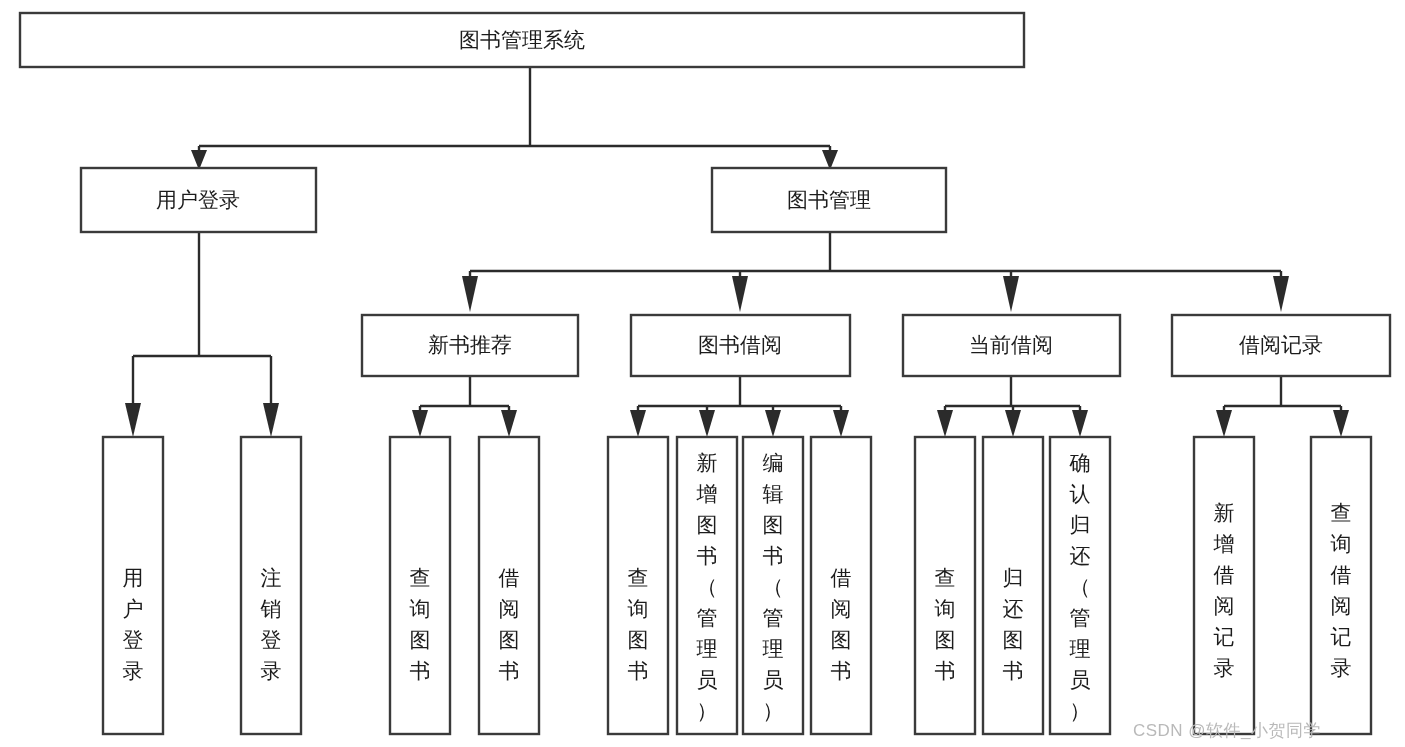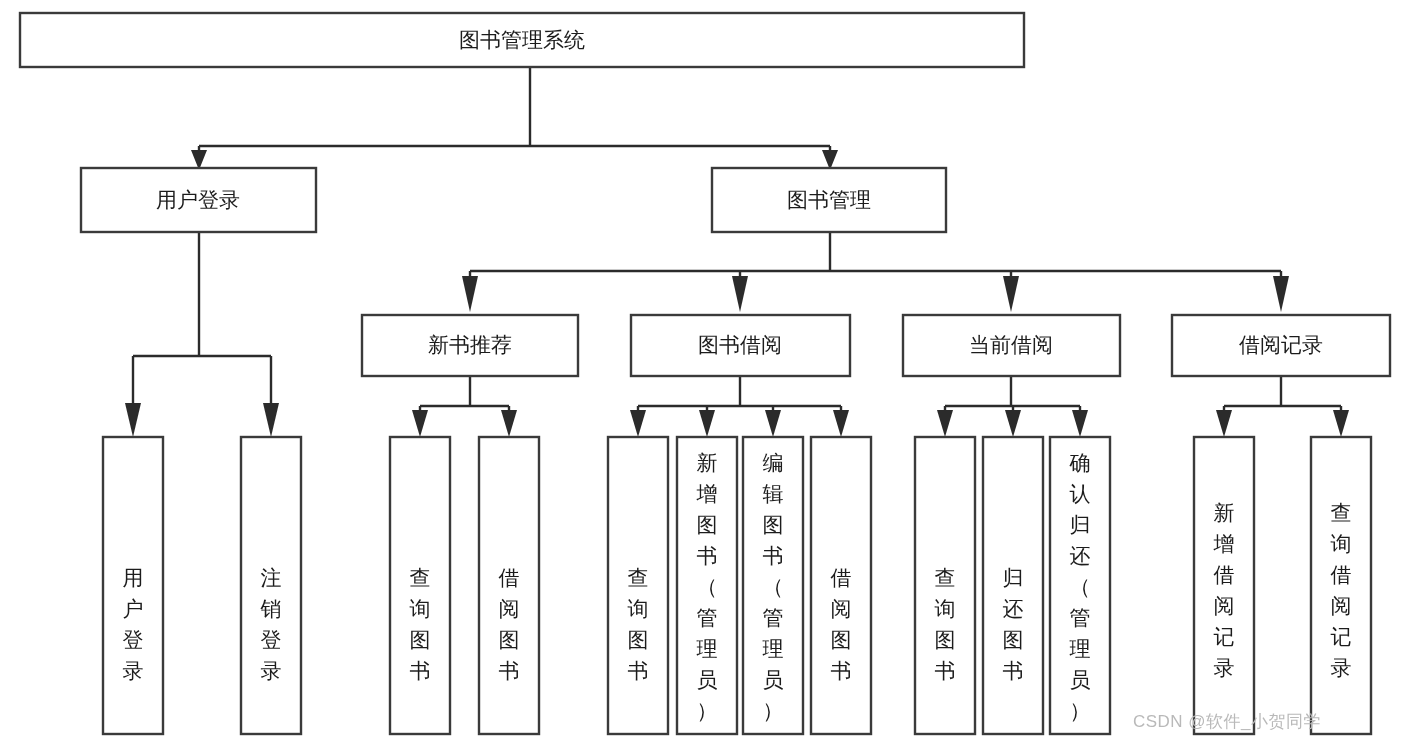--- a/index.html
+++ b/index.html
@@ -53,21 +53,21 @@
   .leaf-label {
     font-family: "Liberation Sans", "DejaVu Sans", sans-serif;
     font-size: 21px;
     fill: #1c1c1c;
     text-anchor: middle;
     white-space: pre;
   }
   .watermark {
     position: absolute;
     right: 8px;
-    bottom: 14px;
+    bottom: 5px;
     font-family: "Liberation Sans", "DejaVu Sans", sans-serif;
     font-size: 17px;
     color: #b9b9b9;
     letter-spacing: 0.5px;
     user-select: none;
     white-space: nowrap;
   }
 </style>
 </head>
 <body>

